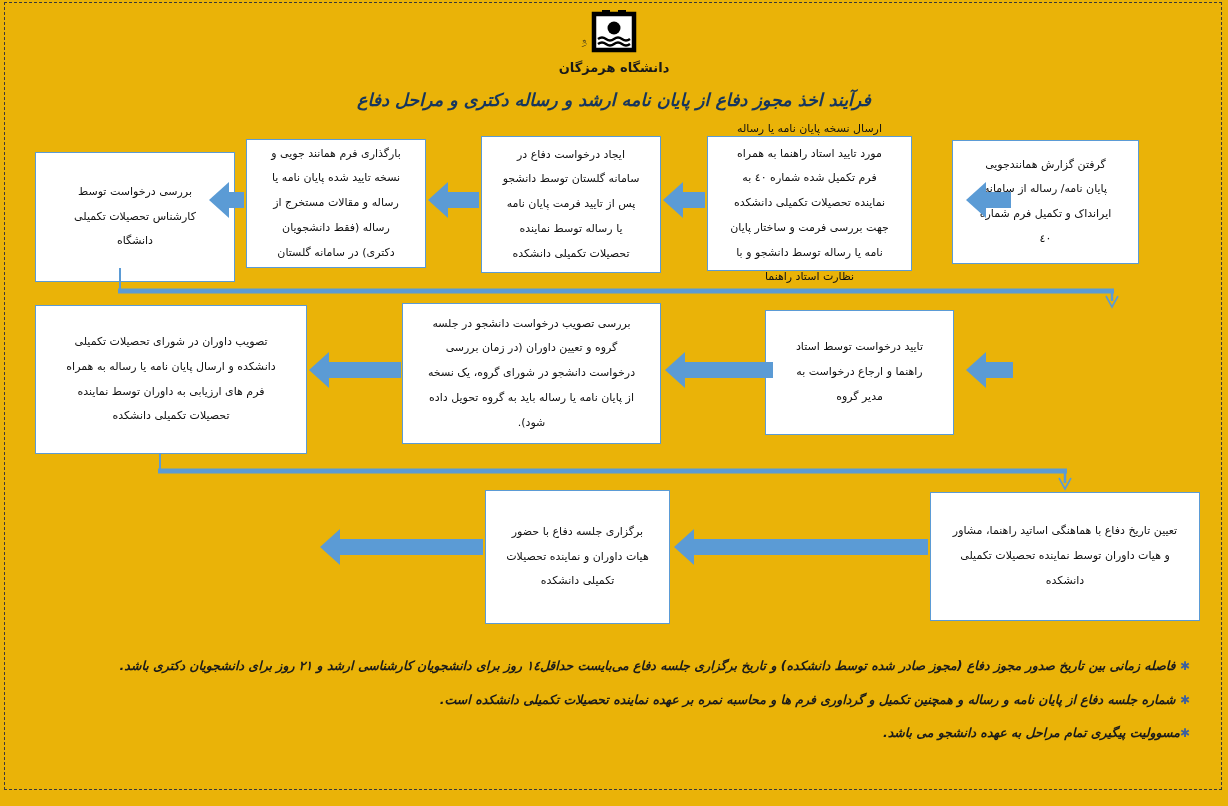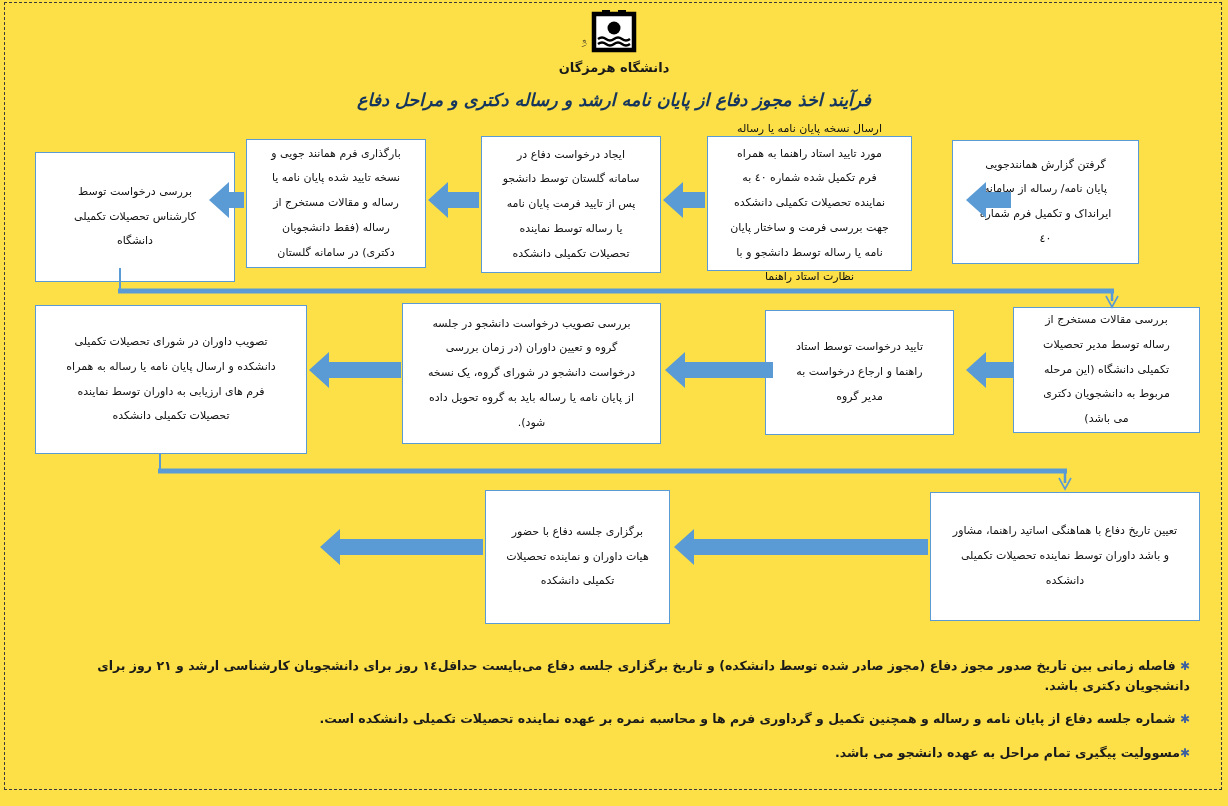--- a/index.html
+++ b/index.html
@@ -5,21 +5,21 @@
   :root{
     --accent:#5B9BD5;
     --box-border:#5B9BD5;
     --title-color:#17365D;
     --note-star:#3B5FA0;
     --ink:#1a1a1a;
   }
   html,body{margin:0;padding:0;background:#fff;}
   body{font-family:"DejaVu Sans",sans-serif;color:var(--ink);}
   #page{
-    position:relative;width:1228px;height:806px;background:#fde047;overflow:hidden;
+    position:relative;width:1228px;height:806px;background:#eab308;overflow:hidden;
   }
   #border-frame{
     position:absolute;left:4px;top:2px;width:1216px;height:786px;
     border:1px dashed #3a3a3a;pointer-events:none;
   }
   
   #logo{position:absolute;left:564px;top:2px;width:100px;height:62px;}
   #university-name{
     position:absolute;left:514px;top:60px;width:200px;text-align:center;
     font-size:13px;font-weight:bold;direction:rtl;
@@ -45,21 +45,21 @@
     border-top:18px solid transparent;border-bottom:18px solid transparent;
     border-right:20px solid var(--accent);
   }
   .h-arrow .shaft{flex:1;height:16px;background:var(--accent);}
   
   #connectors{position:absolute;left:0;top:0;pointer-events:none;}
   
   #notes{
     position:absolute;right:38px;left:40px;top:656px;direction:rtl;text-align:right;
   }
-  .note-line{font-size:12.5px;font-weight:bold;margin:0 0 14px 0;line-height:1.55;}
+  .note-line{font-size:12.5px;font-weight:bold;margin:0 0 14px 0;line-height:1.55;font-style:italic;}
   .note-star{color:var(--note-star);font-size:12px;}
 </style>
 </head>
 <body>
 
 <div id="page">
   <div id="border-frame"></div>
 
   <div id="logo">
     <svg width="100" height="62" viewBox="0 0 100 62" xmlns="http://www.w3.org/2000/svg">
@@ -97,39 +97,38 @@
     </div>
   <div class="h-arrow" style="left:428px;top:182px;width:51px;height:36px">
       <div class="head"></div>
       <div class="shaft"></div>
     </div>
   <div class="h-arrow" style="left:209px;top:182px;width:35px;height:36px">
       <div class="head"></div>
       <div class="shaft"></div>
     </div>
 
-  <div class="fbox" style="left:1013px;top:307px;width:187px;height:126px">بررسی مقالات مستخرج از رساله توسط مدیر تحصیلات تکمیلی دانشگاه (این مرحله مربوط به دانشجویان دکتری می باشد)</div>
   <div class="fbox" style="left:765px;top:310px;width:189px;height:125px">تایید درخواست توسط استاد راهنما و ارجاع درخواست به مدیر گروه</div>
   <div class="fbox" style="left:402px;top:303px;width:259px;height:141px">بررسی تصویب درخواست دانشجو در جلسه گروه و تعیین داوران (در زمان بررسی درخواست دانشجو در شورای گروه، یک نسخه از پایان نامه یا رساله باید به گروه تحویل داده شود).</div>
   <div class="fbox" style="left:35px;top:305px;width:272px;height:149px">تصویب داوران در شورای تحصیلات تکمیلی دانشکده و ارسال پایان نامه یا رساله به همراه فرم های ارزیابی به داوران توسط نماینده تحصیلات تکمیلی دانشکده</div>
 
   <div class="h-arrow" style="left:966px;top:352px;width:47px;height:36px">
       <div class="head"></div>
       <div class="shaft"></div>
     </div>
   <div class="h-arrow" style="left:665px;top:352px;width:108px;height:36px">
       <div class="head"></div>
       <div class="shaft"></div>
     </div>
   <div class="h-arrow" style="left:309px;top:352px;width:92px;height:36px">
       <div class="head"></div>
       <div class="shaft"></div>
     </div>
 
-  <div class="fbox" style="left:930px;top:492px;width:270px;height:129px">تعیین تاریخ دفاع با هماهنگی اساتید راهنما، مشاور و باشد داوران توسط نماینده تحصیلات تکمیلی دانشکده</div>
+  <div class="fbox" style="left:930px;top:492px;width:270px;height:129px">تعیین تاریخ دفاع با هماهنگی اساتید راهنما، مشاور و هیات داوران توسط نماینده تحصیلات تکمیلی دانشکده</div>
   <div class="fbox" style="left:485px;top:490px;width:185px;height:134px">برگزاری جلسه دفاع با حضور هیات داوران و نماینده تحصیلات تکمیلی دانشکده</div>
 
   <div class="h-arrow" style="left:674px;top:527px;width:254px;height:40px">
       <div class="head"></div>
       <div class="shaft"></div>
     </div>
   <div class="h-arrow" style="left:320px;top:527px;width:163px;height:40px">
       <div class="head"></div>
       <div class="shaft"></div>
     </div>

